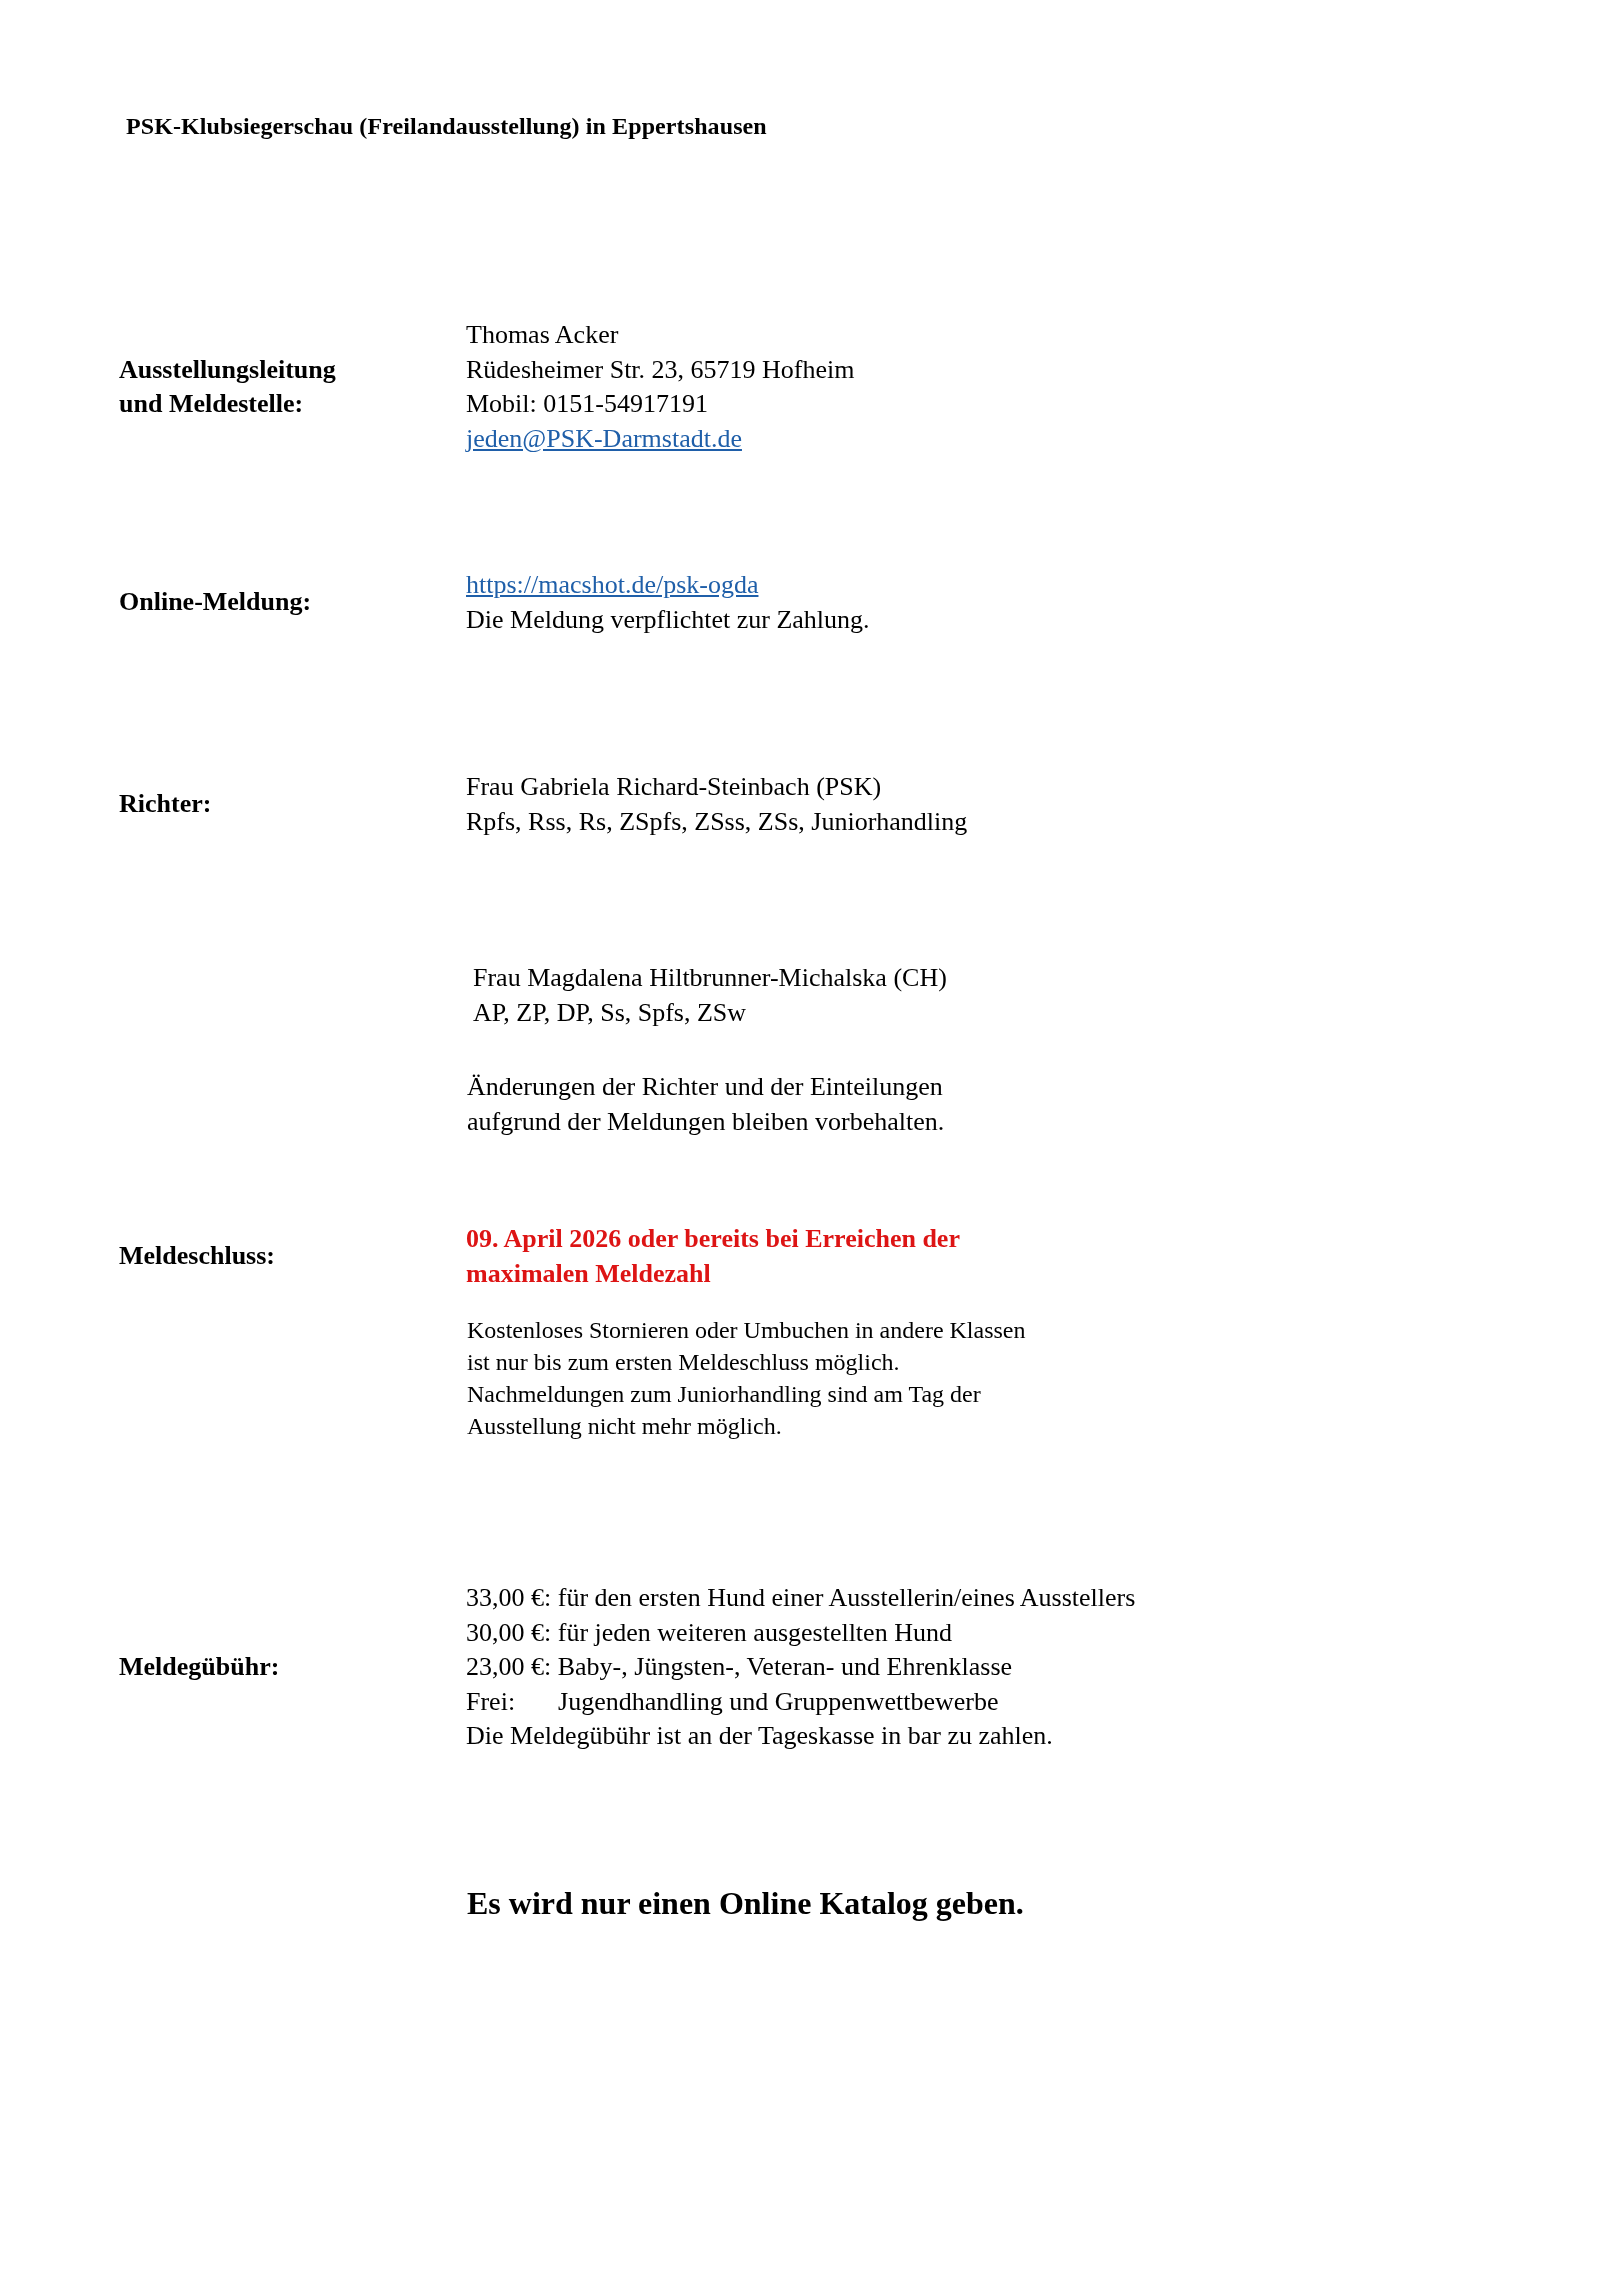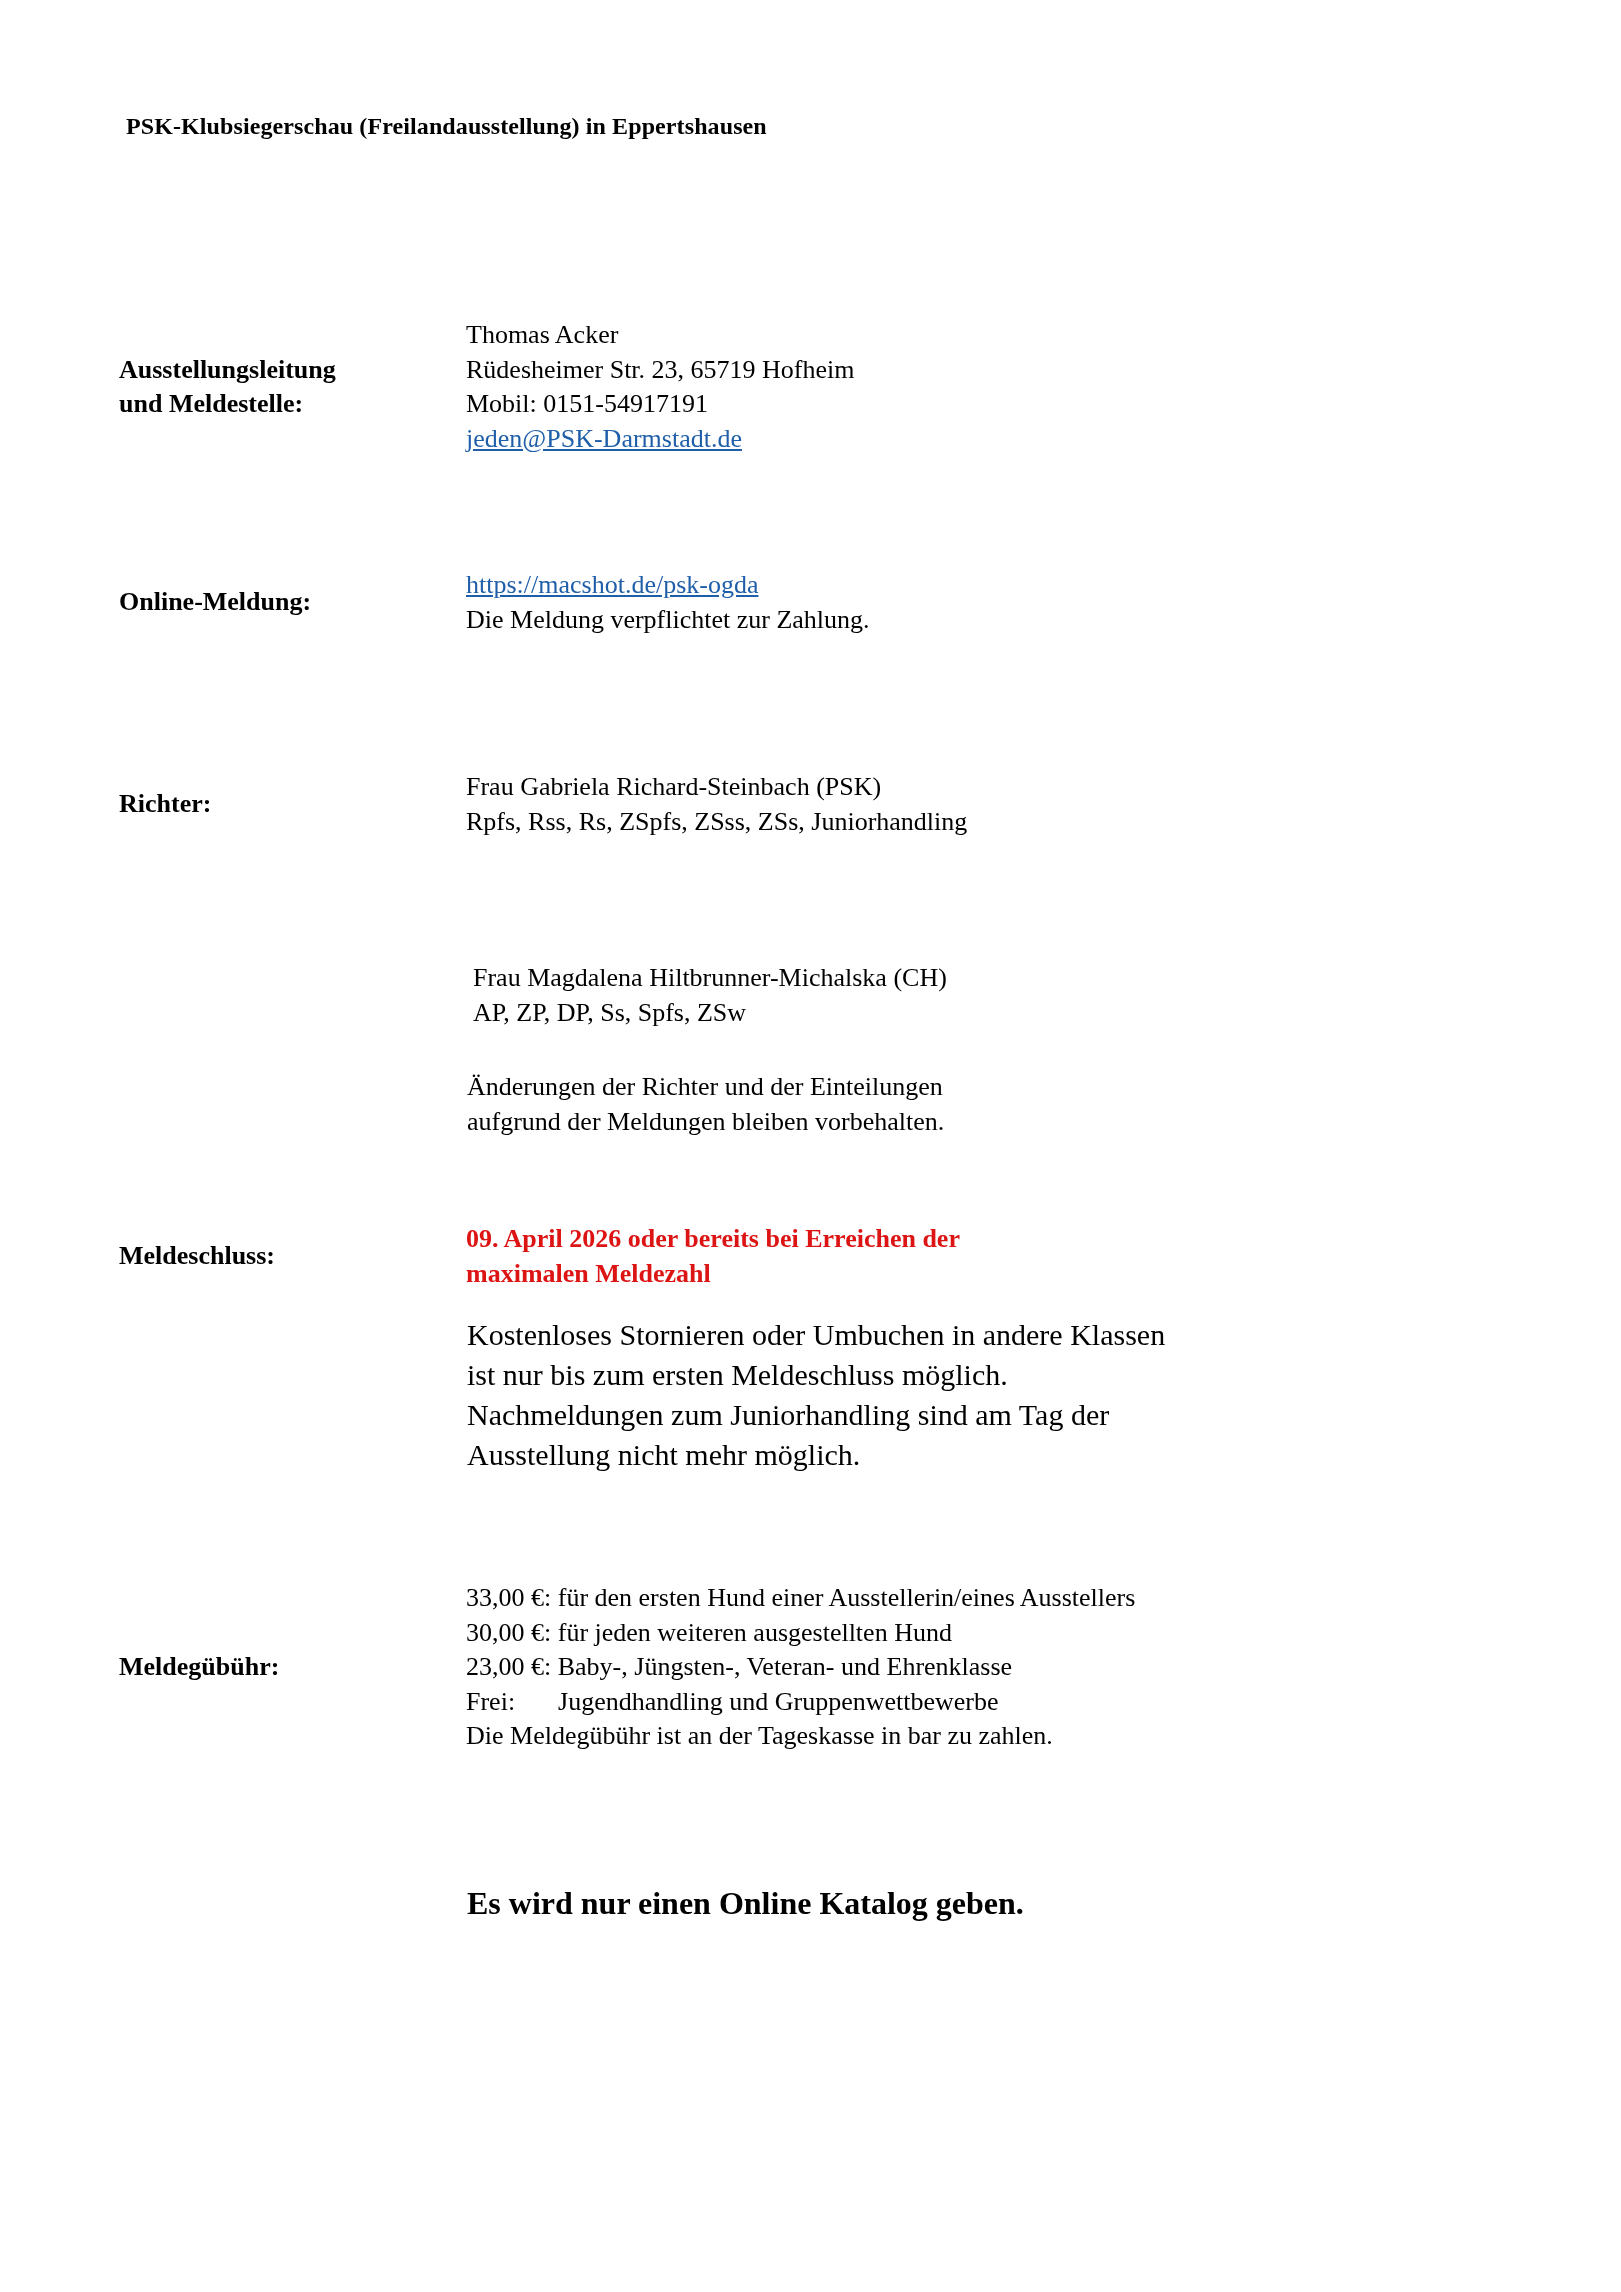--- a/index.html
+++ b/index.html
@@ -83,21 +83,21 @@
     left: 467px;
     top: 1070px;
     font-size: 26px;
     line-height: 1.33;
   }
 
   .meld-note {
     position: absolute;
     left: 467px;
     top: 1315px;
-    font-size: 30px;
+    font-size: 24px;
     line-height: 1.33;
   }
 
   .closing-note {
     position: absolute;
     left: 467px;
     top: 1883px;
     font-size: 32px;
     font-weight: bold;
     line-height: 1.3;

